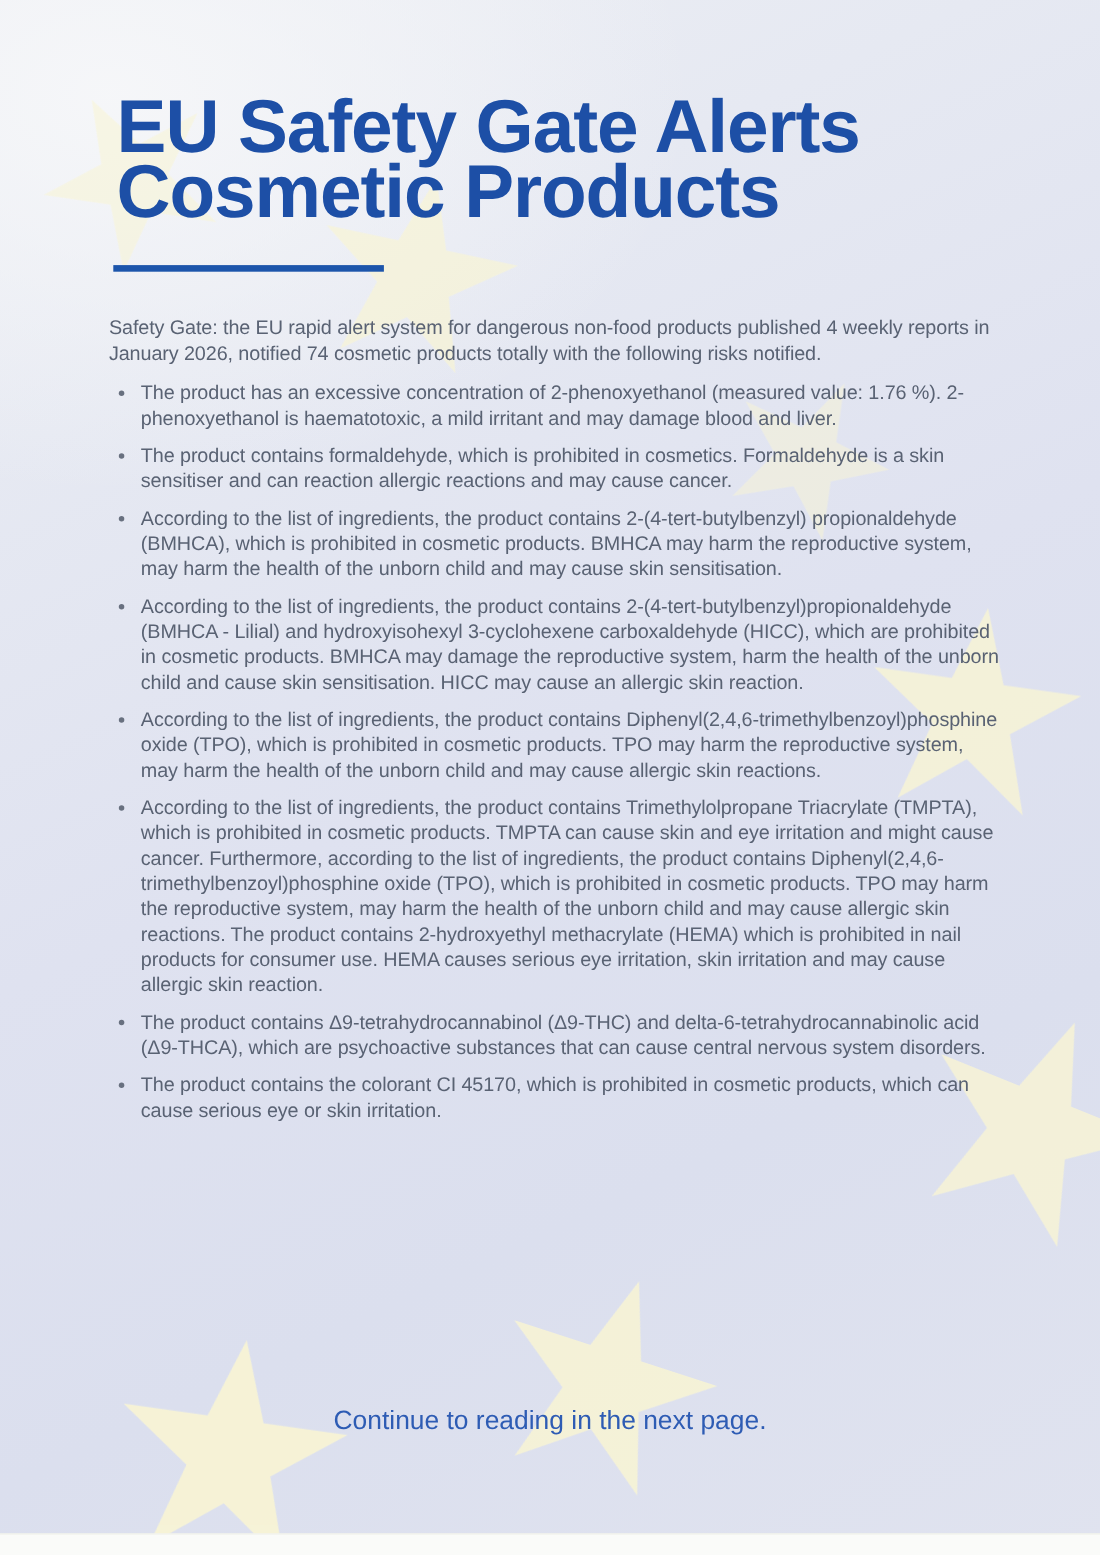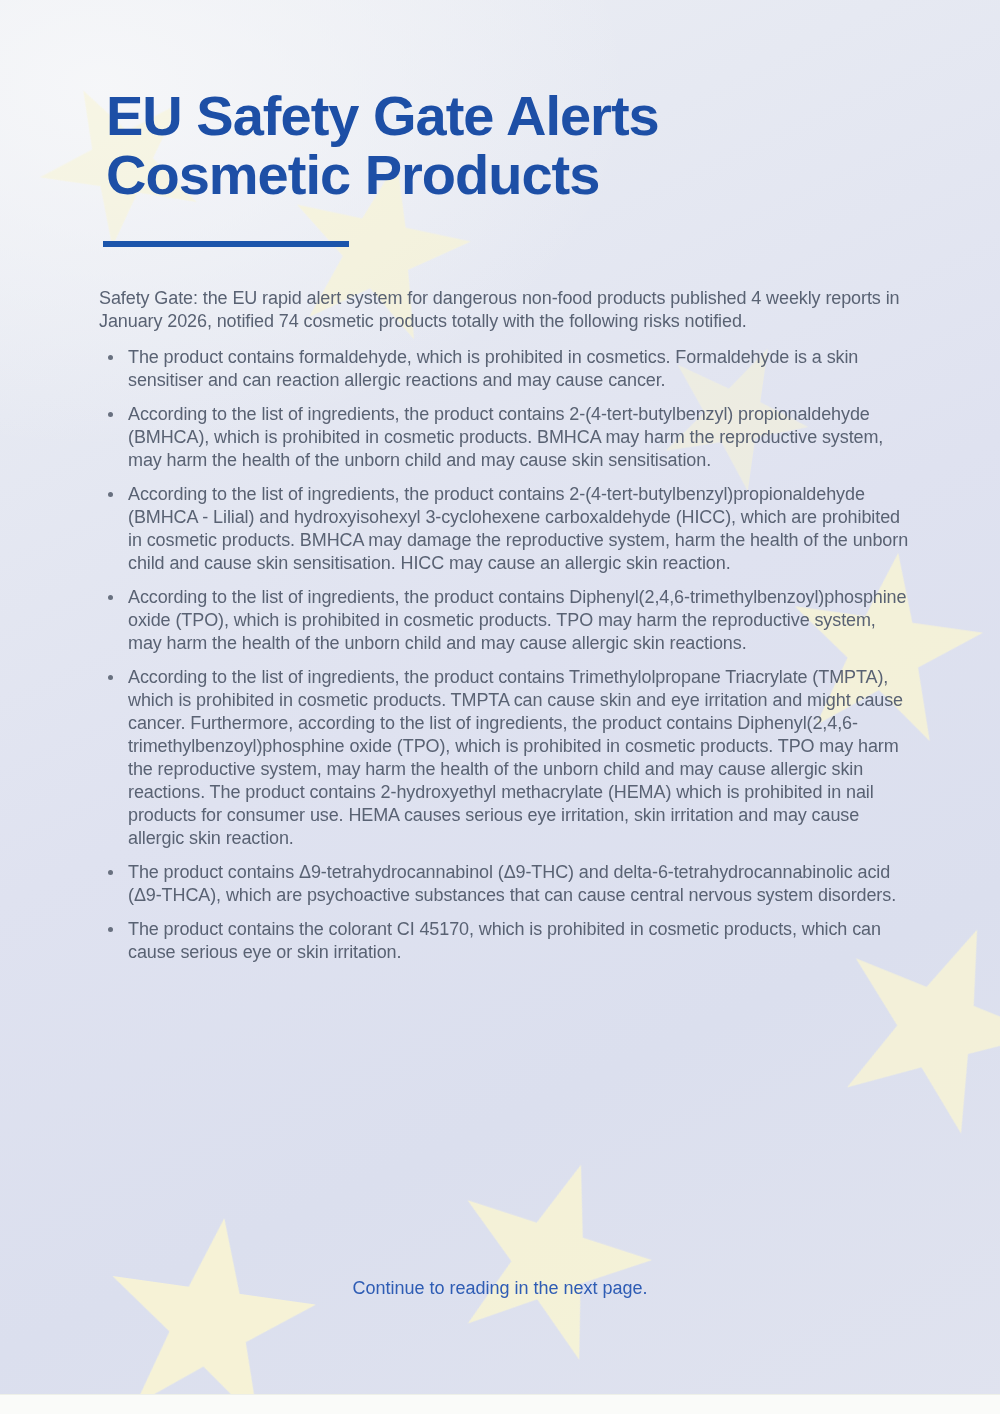--- a/index.html
+++ b/index.html
@@ -22,21 +22,21 @@
   .s3 { left:662px; top:342px;  width:150px; height:150px; transform:rotate(98deg);  opacity:.5;  }
   .s4 { left:786px; top:548px;  width:198px; height:198px; transform:rotate(8deg);   opacity:.8;  }
   .s5 { left:833px; top:918px;  width:212px; height:212px; transform:rotate(22deg);  opacity:.8;  }
   .s6 { left:450px; top:1156px; width:202px; height:202px; transform:rotate(18deg);  opacity:.85; }
   .s7 { left:103px; top:1213px; width:214px; height:214px; transform:rotate(8deg);   opacity:.9;  }
 
   .content { position:relative; z-index:2; }
 
   h1.title {
     margin:0; padding:86px 0 0 106px;
-    font-size:56px; line-height:59px; font-weight:bold;
+    font-size:68px; line-height:59px; font-weight:bold;
     letter-spacing:-1px;
     color:#1d4fa6;
   }
   h1.title span { display:block; }
 
   .divider {
     margin:37px 0 0 103px;
     width:246px; height:6px;
     background:#1c55ab;
   }
@@ -60,21 +60,21 @@
   ul.risks li { position:relative; padding-left:29px; margin:11px 0 0 0; }
   ul.risks li::before {
     content:""; position:absolute; left:9px; top:9px;
     width:5px; height:5px; border-radius:50%;
     background:#68707f;
   }
 
   .continue {
     position:absolute; left:0; right:0; top:1278px;
     margin:0; text-align:center;
-    font-size:18px; color:#2e5cb4;
+    font-size:24px; color:#2e5cb4;
   }
 
   .footer {
     position:absolute; right:45px; bottom:44px;
     margin:0;
     font-size:19px; color:#2e5cb4;
   }
 
   .bottom-strip {
     position:absolute; left:0; right:0; bottom:0;
@@ -117,20 +117,21 @@
     <h1 class="title">
       <span>EU Safety Gate Alerts</span>
       <span>Cosmetic Products</span>
     </h1>
 
     <div class="divider"></div>
 
     <p class="intro">Safety Gate: the EU rapid alert system for dangerous non-food products published 4 weekly reports in January 2026, notified 74 cosmetic products totally with the following risks notified.</p>
 
     <ul class="risks">
+      <li>The product has an excessive concentration of 2-phenoxyethanol (measured value: 1.76 %). 2-phenoxyethanol is haematotoxic, a mild irritant and may damage blood and liver.</li>
       <li>The product contains formaldehyde, which is prohibited in cosmetics. Formaldehyde is a skin sensitiser and can reaction allergic reactions and may cause cancer.</li>
       <li>According to the list of ingredients, the product contains 2-(4-tert-butylbenzyl) propionaldehyde (BMHCA), which is prohibited in cosmetic products. BMHCA may harm the reproductive system, may harm the health of the unborn child and may cause skin sensitisation.</li>
       <li>According to the list of ingredients, the product contains 2-(4-tert-butylbenzyl)propionaldehyde (BMHCA - Lilial) and hydroxyisohexyl 3-cyclohexene carboxaldehyde (HICC), which are prohibited in cosmetic products. BMHCA may damage the reproductive system, harm the health of the unborn child and cause skin sensitisation. HICC may cause an allergic skin reaction.</li>
       <li>According to the list of ingredients, the product contains Diphenyl(2,4,6-trimethylbenzoyl)phosphine oxide (TPO), which is prohibited in cosmetic products. TPO may harm the reproductive system, may harm the health of the unborn child and may cause allergic skin reactions.</li>
       <li>According to the list of ingredients, the product contains Trimethylolpropane Triacrylate (TMPTA), which is prohibited in cosmetic products. TMPTA can cause skin and eye irritation and might cause cancer. Furthermore, according to the list of ingredients, the product contains Diphenyl(2,4,6-trimethylbenzoyl)phosphine oxide (TPO), which is prohibited in cosmetic products. TPO may harm the reproductive system, may harm the health of the unborn child and may cause allergic skin reactions. The product contains 2-hydroxyethyl methacrylate (HEMA) which is prohibited in nail products for consumer use. HEMA causes serious eye irritation, skin irritation and may cause allergic skin reaction.</li>
       <li>The product contains Δ9-tetrahydrocannabinol (Δ9-THC) and delta-6-tetrahydrocannabinolic acid (Δ9-THCA), which are psychoactive substances that can cause central nervous system disorders.</li>
       <li>The product contains the colorant CI 45170, which is prohibited in cosmetic products, which can cause serious eye or skin irritation.</li>
     </ul>
 
     <p class="continue">Continue to reading in the next page.</p>

